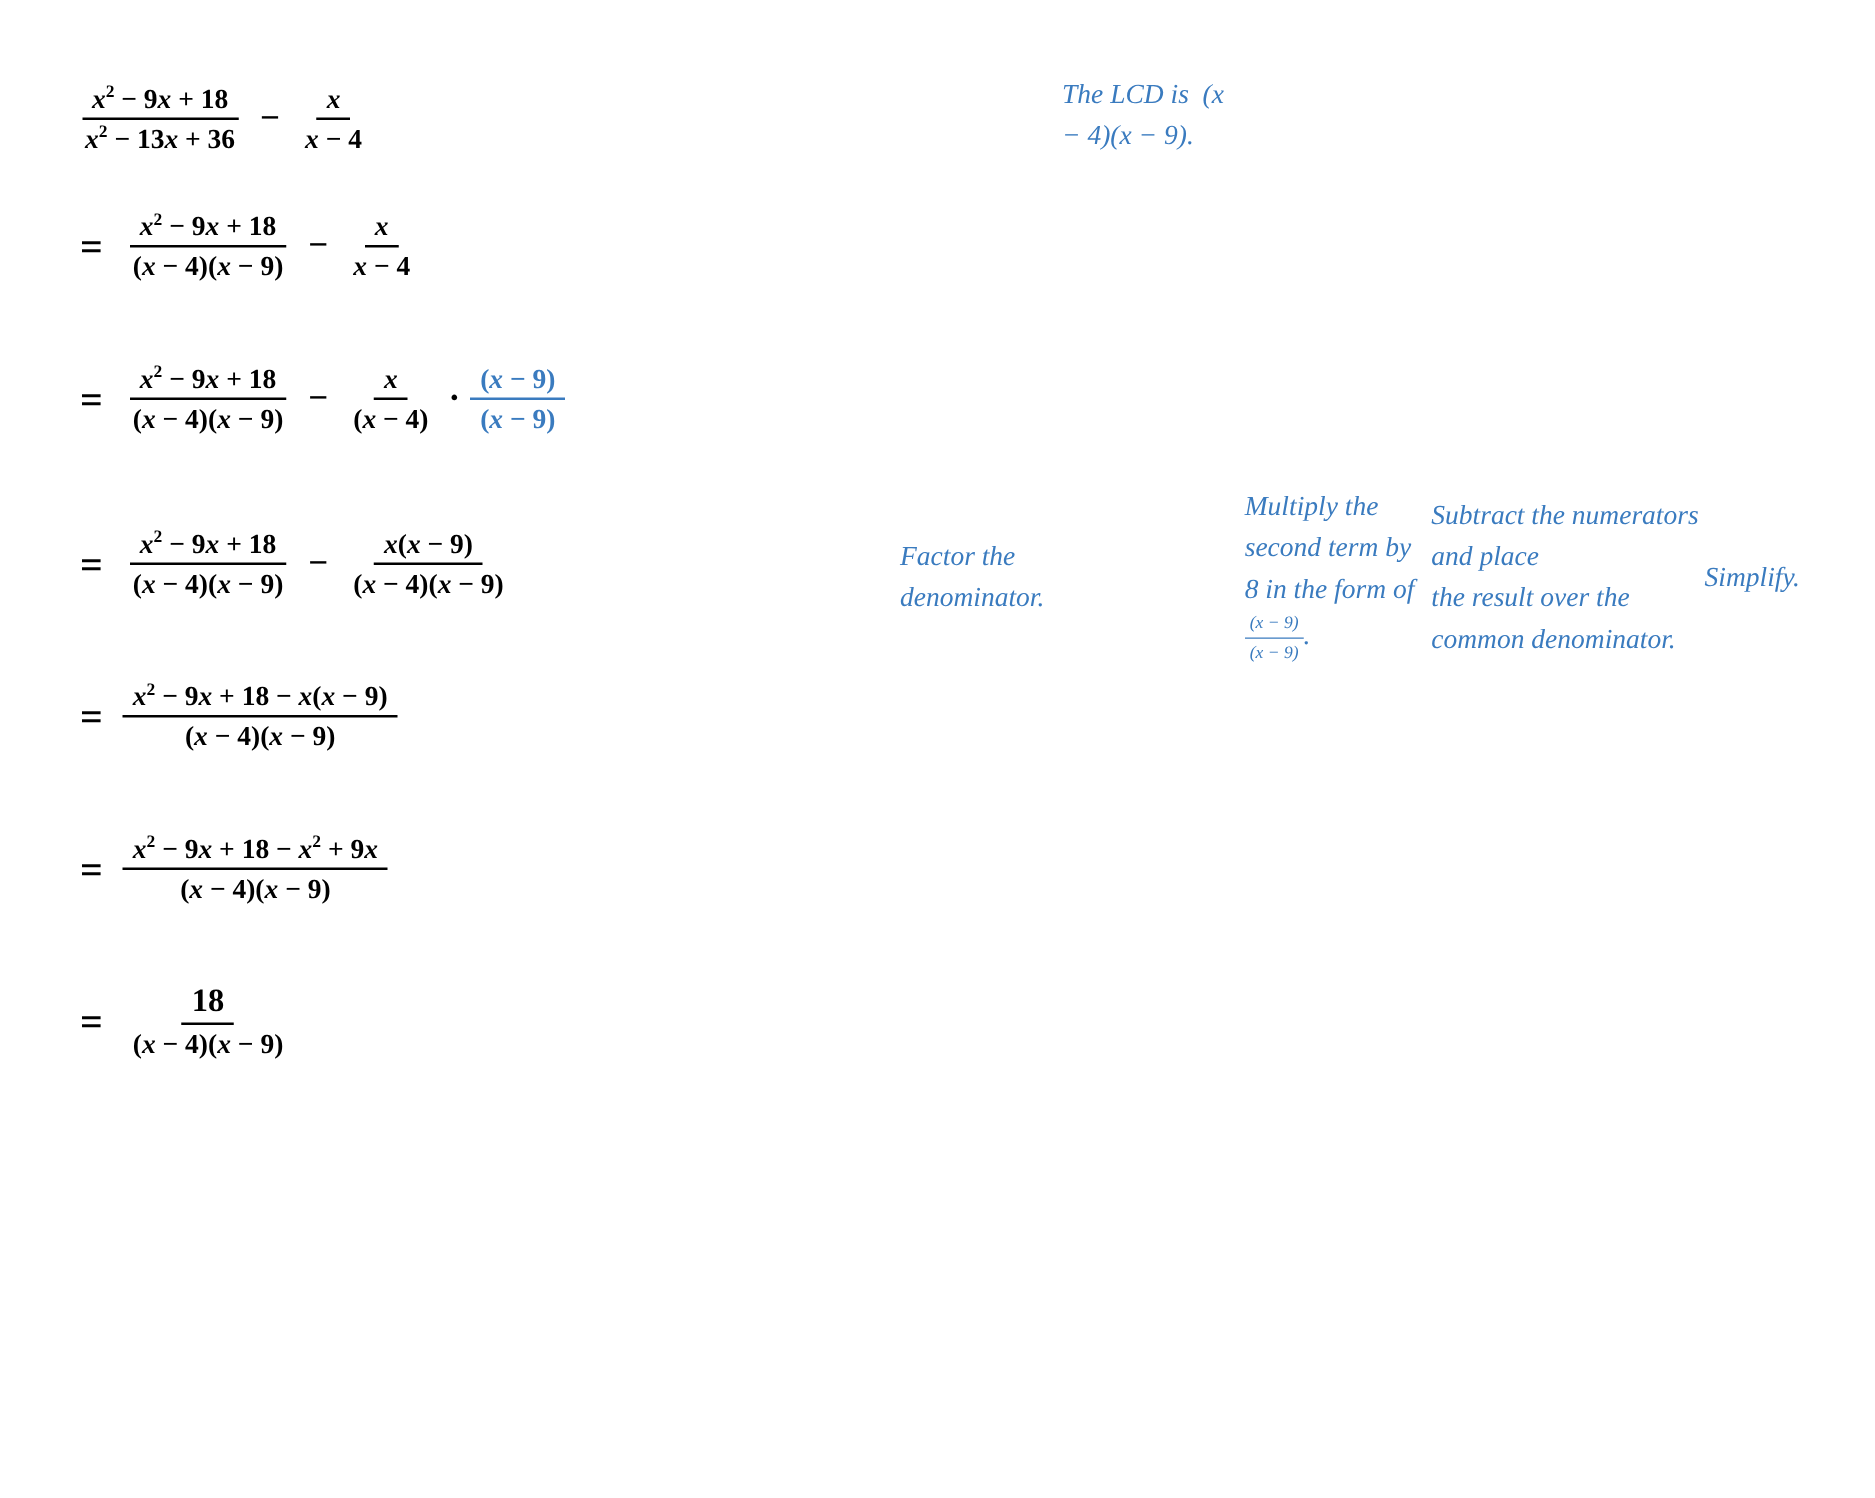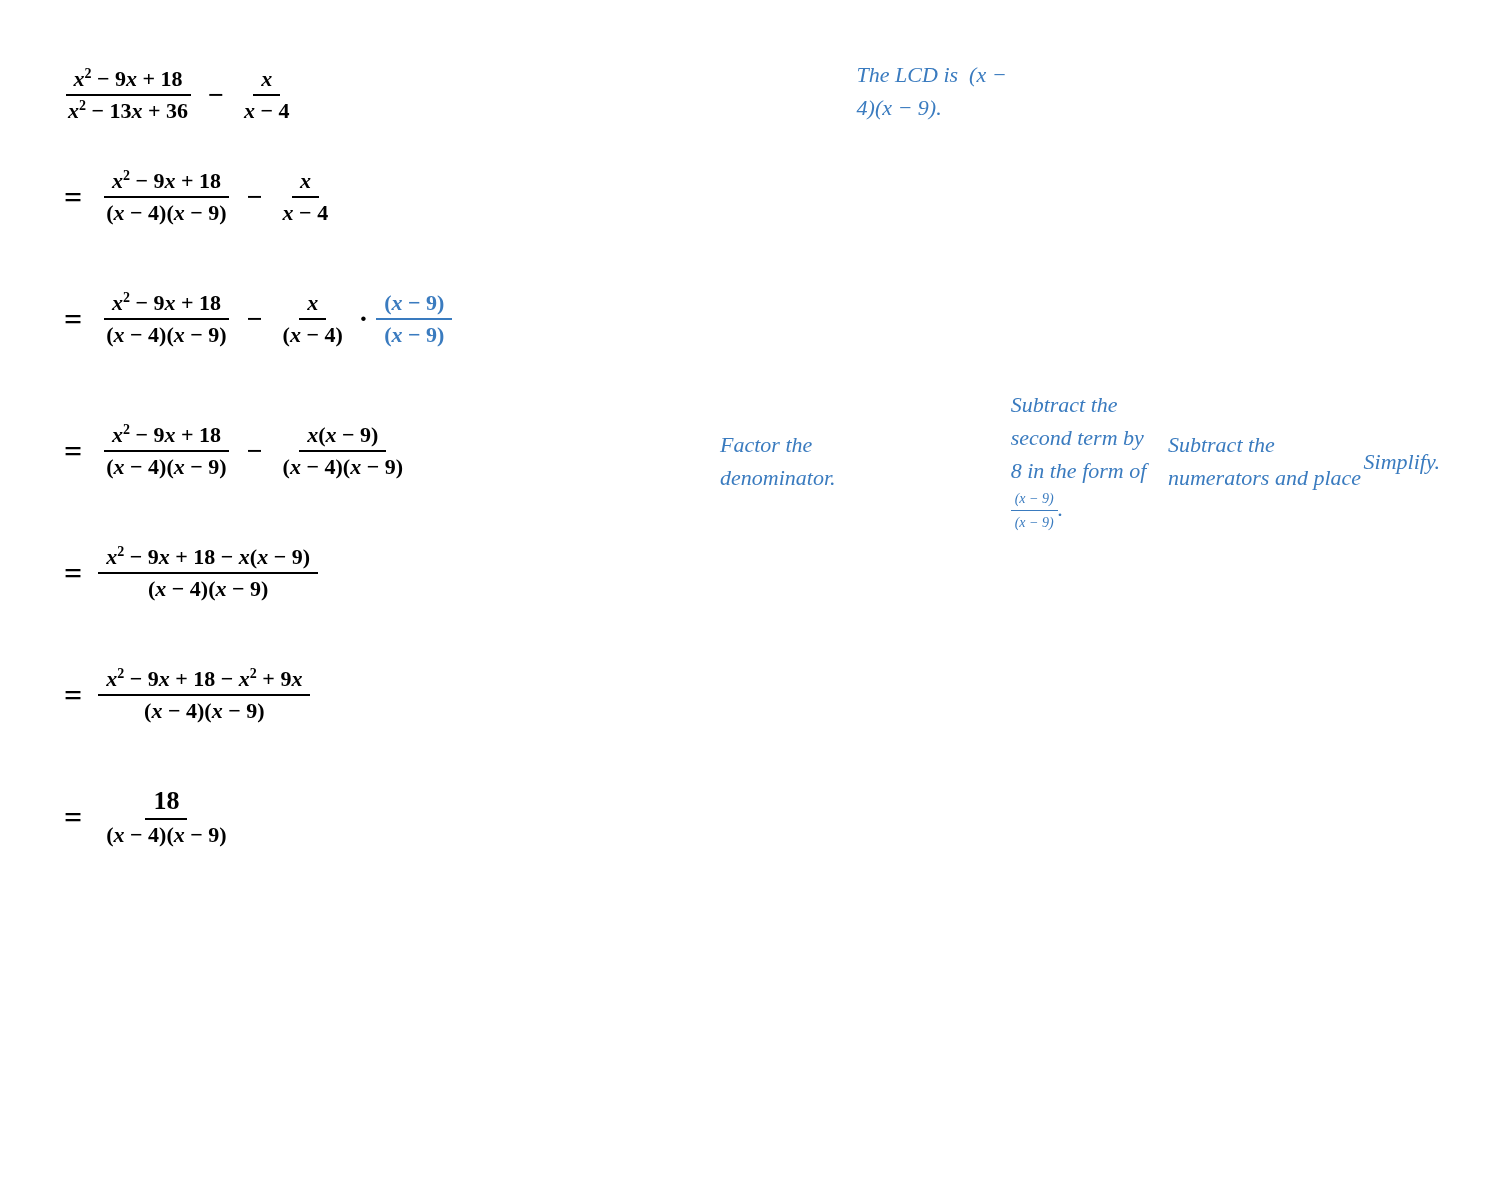--- a/index.html
+++ b/index.html
@@ -241,33 +241,34 @@
     </div>
 
     <div class="annotation-item ann-row-2">
       <span class="annotation-block">
         <em>The</em> LCD <em>is</em> &nbsp;(<em>x</em> − 4)(<em>x</em> − 9).
       </span>
     </div>
 
     <div class="annotation-item ann-row-3">
       <span class="annotation-block">
-        <em>Subtract the second term by</em><br>
+        <em>Multiply the second term by</em><br>
         <em>8 in the form of</em>
         <span class="small-fraction">
           <span class="numerator" style="border-bottom: 1.5px solid #3a7bbf; font-style:italic; font-size:14px; color:#3a7bbf; padding: 1px 4px; white-space:nowrap;">(<em>x</em> − 9)</span>
           <span class="denominator" style="font-style:italic; font-size:14px; color:#3a7bbf; padding: 1px 4px; white-space:nowrap;">(<em>x</em> − 9)</span>
         </span>.
       </span>
     </div>
 
 
     <div class="annotation-item ann-row-5">
       <span class="annotation-block">
         <em>Subtract the numerators and place</em><br>
+        <em>the result over the common denominator.</em>
       </span>
     </div>
 
     <div class="annotation-item ann-row-6">
       <span class="annotation-block">Simplify.</span>
     </div>
 
     <div class="annotation-item ann-row-7">
     </div>
 

